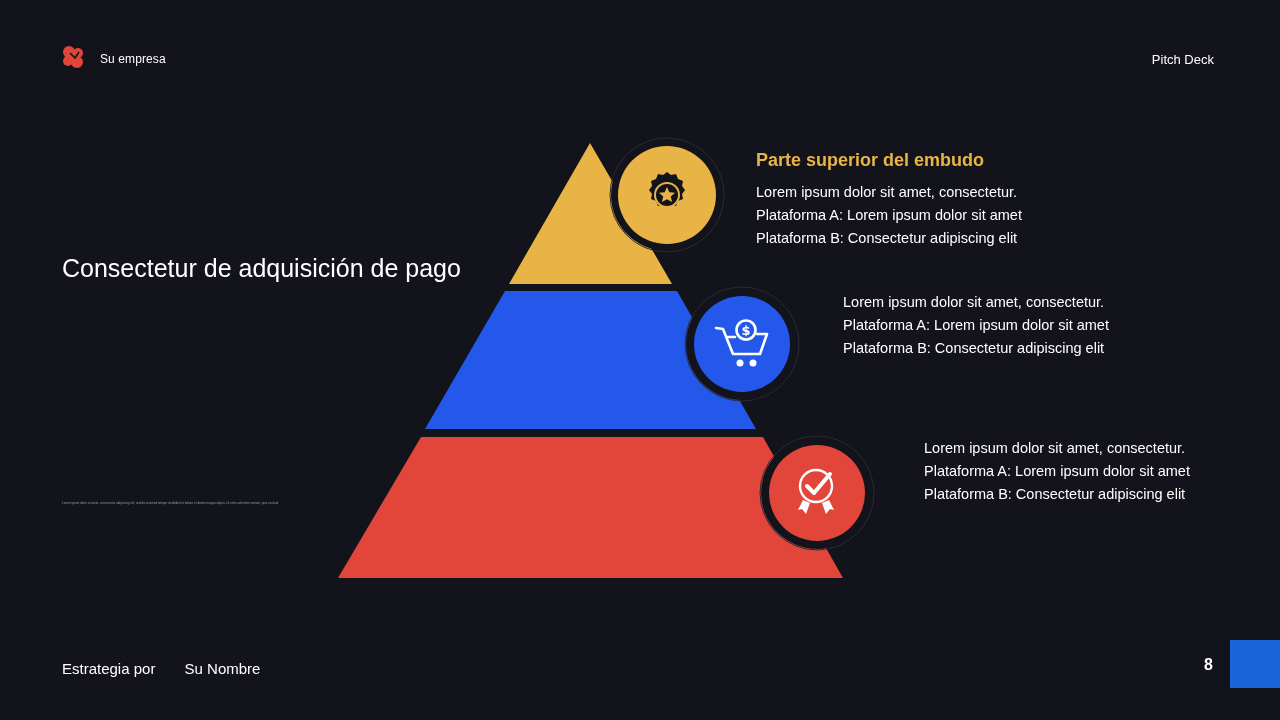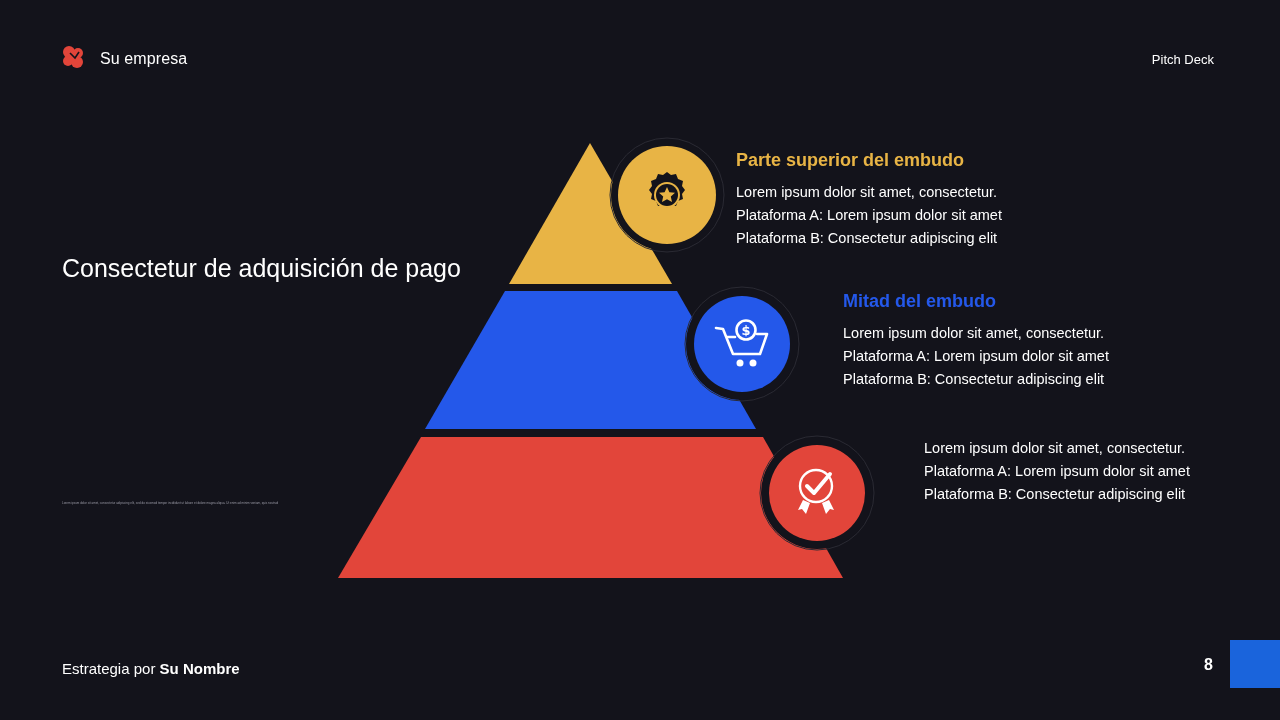--- a/index.html
+++ b/index.html
@@ -5,26 +5,26 @@
     html, body { margin: 0; padding: 0; }
     body {
       width: 1280px; height: 720px; overflow: hidden;
       background: #13131b;
       font-family: "Liberation Sans", "DejaVu Sans", sans-serif;
       color: #ffffff;
       position: relative;
     }
     .abs { position: absolute; }
     .brand { left: 60px; top: 44px; display: flex; align-items: center; gap: 14px; }
-    .brand-name { font-size: 16px; color: #ffffff; letter-spacing: 0.1px; }
+    .brand-name { font-size: 12px; color: #ffffff; letter-spacing: 0.1px; }
     .deck-label { right: 66px; top: 52px; font-size: 13px; color: #ffffff; }
     .slide-title { left: 62px; top: 254px; font-size: 25px; color: #ffffff; font-weight: normal; margin: 0; }
     .tiny-text { left: 62px; top: 501px; width: 250px; font-size: 3px; line-height: 4px; color: #9a9aa6; white-space: nowrap; overflow: hidden; }
     .presenter { left: 62px; top: 660px; font-size: 15px; color: #ffffff; }
-    .presenter b { font-weight: bold; }
+    .presenter b { font-weight: normal; margin-left: 25px; }
     .page-num { left: 1204px; top: 656px; font-size: 16px; font-weight: bold; color: #ffffff; }
     .page-block { left: 1230px; top: 640px; width: 50px; height: 48px; background: #1a64dc; }
     .pyramid { left: 0; top: 0; width: 1280px; height: 720px; pointer-events: none; }
     .pyramid .tier, .pyramid .badge { pointer-events: auto; }
     .stage-text { position: absolute; }
     .stage-heading { font-size: 18px; font-weight: bold; margin: 0 0 10px 0; }
     .stage-line { font-size: 14.5px; color: #ffffff; line-height: 23px; margin: 0; }
   </style>
 </head>
 <body>
@@ -87,29 +87,28 @@
     <circle cx="817" cy="493" r="48" fill="#e2453a"></circle>
     <g>
       <circle cx="816" cy="486" r="16" fill="none" stroke="#ffffff" stroke-width="2.4"></circle>
       <path d="M807,486 L814,493 L830,474" fill="none" stroke="#ffffff" stroke-width="4" stroke-linecap="round" stroke-linejoin="round"></path>
       <polygon points="803,500 810,503 806,514 802,509 798,510" fill="#ffffff"></polygon>
       <polygon points="829,500 822,503 826,514 830,509 834,510" fill="#ffffff"></polygon>
     </g>
   </g>
 </svg>
 
-<div class="stage-text" style="left:736px; top:150px;">
+<div class="stage-text" style="left:756px; top:150px;">
   <p class="stage-heading" style="color:#e8b445;">Parte superior del embudo</p>
   <p class="stage-line">Lorem ipsum dolor sit amet, consectetur.</p>
   <p class="stage-line">Plataforma A: Lorem ipsum dolor sit amet</p>
   <p class="stage-line">Plataforma B: Consectetur adipiscing elit</p>
 </div>
 
 <div class="stage-text" style="left:843px; top:291px;">
-  <p class="stage-heading" style="color:#2458ea;">Mitad del embudo</p>
   <p class="stage-line">Lorem ipsum dolor sit amet, consectetur.</p>
   <p class="stage-line">Plataforma A: Lorem ipsum dolor sit amet</p>
   <p class="stage-line">Plataforma B: Consectetur adipiscing elit</p>
 </div>
 
 <div class="stage-text" style="left:924px; top:437px;">
   <p class="stage-line">Lorem ipsum dolor sit amet, consectetur.</p>
   <p class="stage-line">Plataforma A: Lorem ipsum dolor sit amet</p>
   <p class="stage-line">Plataforma B: Consectetur adipiscing elit</p>
 </div>

